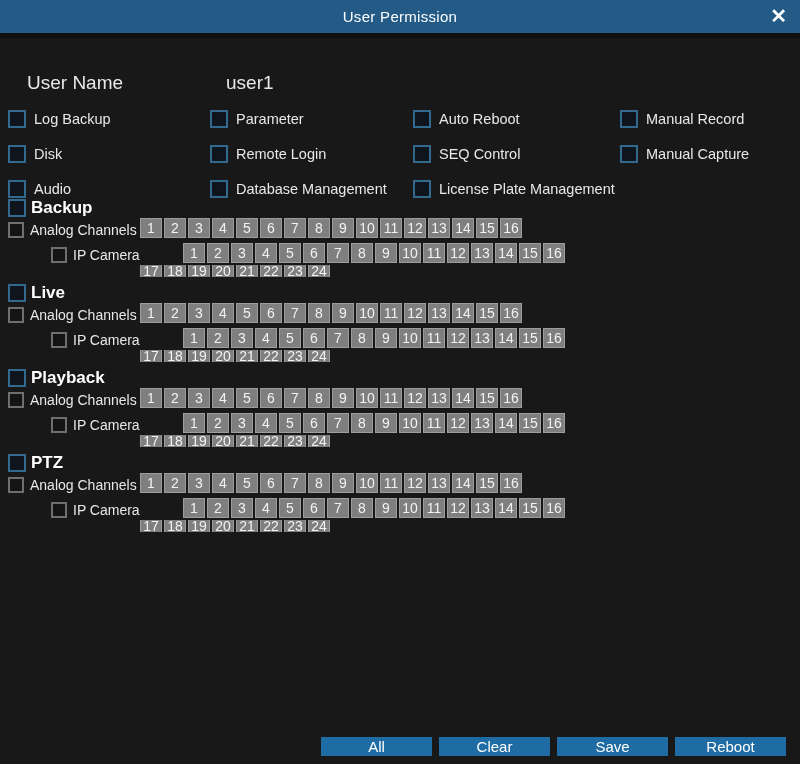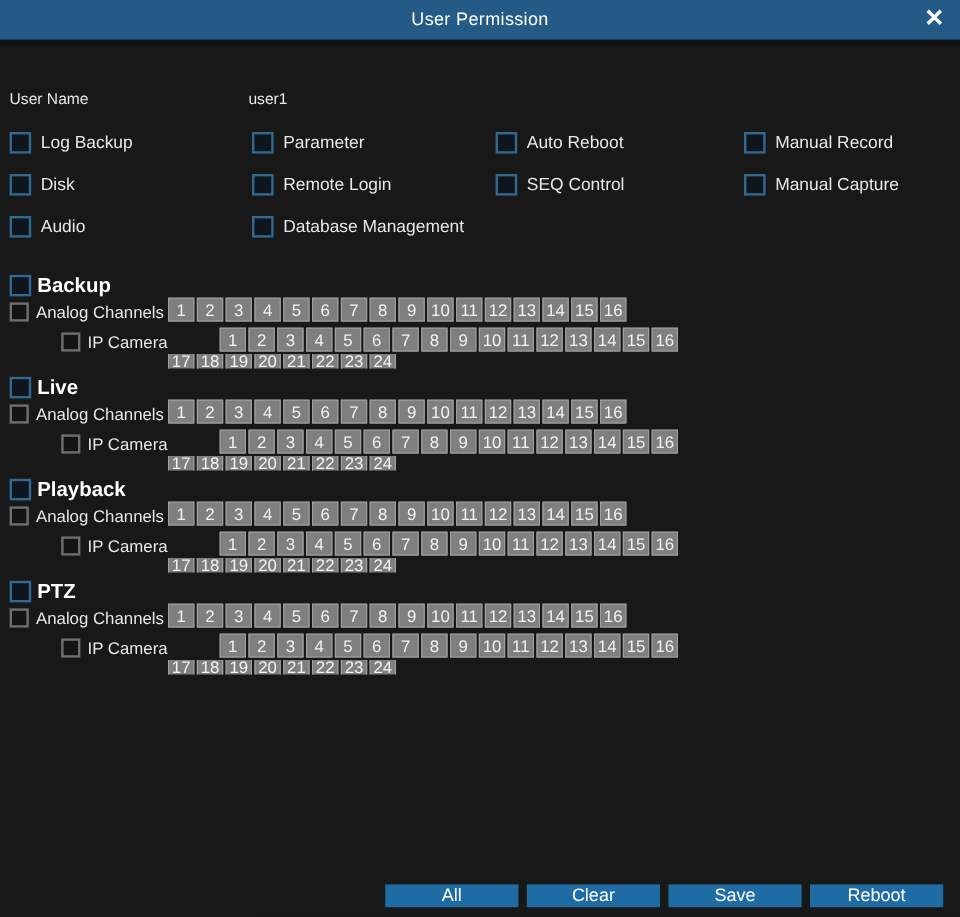--- a/index.html
+++ b/index.html
@@ -31,21 +31,21 @@
     font-weight: bold;
     color: #ffffff;
     cursor: pointer;
     line-height: 26px;
   }
   .seam { height: 5px; background: #101010; }
 
   .content { padding: 0 8px; }
 
   
-  .user-row { margin-top: 34px; display: flex; font-size: 13px; height: 18px; align-items: flex-end; }
+  .user-row { margin-top: 34px; display: flex; font-size: 19px; height: 18px; align-items: flex-start; margin-left: 19px; }
   .user-label { width: 199px; }
 
   
   .perm-grid {
     display: grid;
     grid-template-columns: 202px 203px 207px 1fr;
     row-gap: 17px;
     margin-top: 20px;
   }
   .perm-item { display: flex; align-items: center; gap: 8px; font-size: 14.5px; white-space: nowrap; }
@@ -58,21 +58,21 @@
     border: 2px solid #33688f;
     background: #0e151c;
   }
   .cb.gray {
     width: 16px; height: 16px;
     border: 2px solid #6f6f6f;
     background: #141414;
   }
 
   
-  .sections { margin-top: 30px; }
+  .sections { }
   .section + .section { margin-top: 6px; }
   .sec-header { display: flex; align-items: center; gap: 5px; height: 20px; }
   .sec-label { font-size: 17px; font-weight: bold; color: #ffffff; }
 
   .section .chan-row:first-of-type { margin-top: 16px; }
   .chan-row { display: flex; align-items: flex-end; height: 20px; margin-bottom: 5px; }
   .chan-row.ip { margin-bottom: 2px; padding-left: 43px; }
   .chan-row.clipped { height: 12px; overflow: hidden; align-items: center; margin-bottom: 0; }
   .chan-left { width: 132px; display: flex; align-items: center; gap: 6px; flex: none; }
   .chan-left.spacer { height: 1px; }
@@ -149,20 +149,24 @@
           <span class="lbl">Manual Capture</span>
         </div>
         <div class="perm-item">
           <span class="cb blue"></span>
           <span class="lbl">Audio</span>
         </div>
         <div class="perm-item">
           <span class="cb blue"></span>
           <span class="lbl">Database Management</span>
         </div>
+        <div class="perm-item">
+          <span class="cb blue"></span>
+          <span class="lbl">License Plate Management</span>
+        </div>
       </div>
 
     <div class="sections" id="sections">
         <div class="section">
           <div class="sec-header">
             <span class="cb blue"></span>
             <span class="sec-label">Backup</span>
           </div>
           <div class="chan-row">
             <div class="chan-left">

